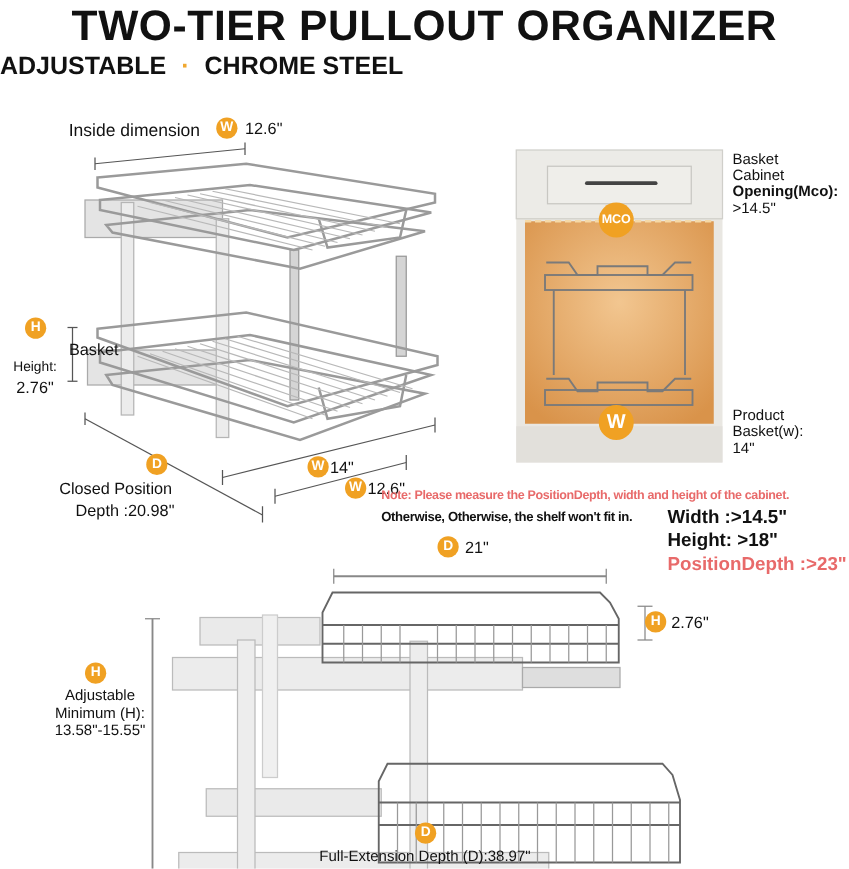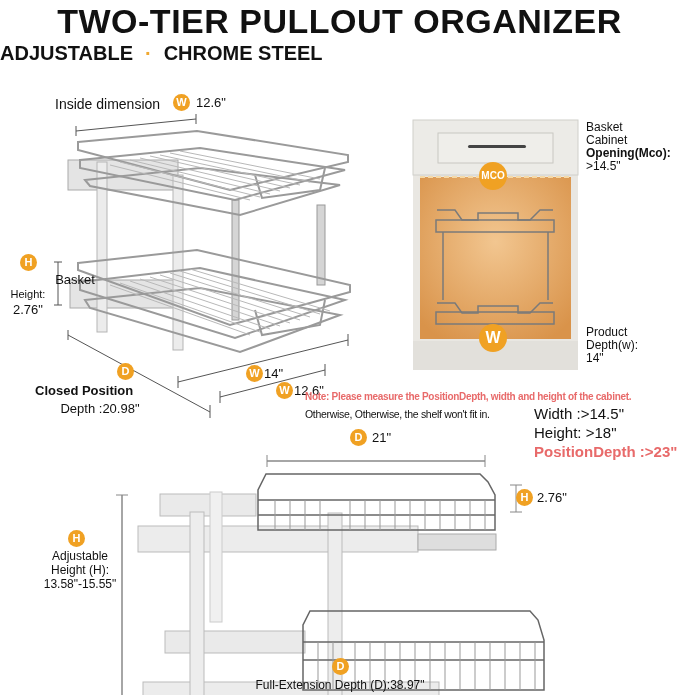--- a/index.html
+++ b/index.html
@@ -6,21 +6,21 @@
   html, body { width: 679px; height: 695px; background: #ffffff; overflow: hidden; }
   body { position: relative; font-family: "Liberation Sans", sans-serif; color: #111; }
   .abs { position: absolute; }
   .title { left: 0; top: 0; width: 679px; text-align: center; font-weight: bold; font-size: 34px; letter-spacing: 0.5px; color: #111; top: 2px; }
   .subtitle { left: 0; top: 42px; width: 679px; text-align: left; font-weight: bold; font-size: 20px; color: #111; }
   .subtitle .dot { color: #f0a830; margin: 0 12px; font-size: 20px; }
   .badge { position: absolute; border-radius: 50%; background: #f0a123; color: #fff; font-weight: bold; text-align: center; font-family: "Liberation Sans", sans-serif; }
   .b16 { width: 17px; height: 17px; line-height: 17px; font-size: 11px; }
   .label { font-size: 13px; line-height: 15px; color: #111; }
   .note-red { color: #e86a6a; font-weight: bold; font-family: "Liberation Sans", sans-serif; }
-  .note-black { color: #111; font-weight: normal; }
+  .note-black { color: #111; font-weight: bold; }
   svg { position: absolute; }
 </style>
 </head>
 <body>
 
 <div class="abs title">TWO-TIER PULLOUT ORGANIZER</div>
 <div class="abs subtitle">
   <span>ADJUSTABLE</span><span class="dot">·</span><span>CHROME STEEL</span>
 </div>
 
@@ -95,21 +95,21 @@
     <line x1="220" y1="391" x2="220" y2="403" stroke="#555"></line>
     <line x1="325" y1="364" x2="325" y2="376" stroke="#555"></line>
   </svg>
 
   <div class="badge b16" style="left:20px; top:254px;">H</div>
   <div class="abs label" style="left:2px; top:272px; width:52px; text-align:center; font-size:13px;margin-left:47px;">Basket</div>
   <div class="abs label" style="left:2px; top:287px; width:52px; text-align:center; font-size:11px;">Height:</div>
   <div class="abs label" style="left:2px; top:302px; width:52px; text-align:center; font-size:13px;">2.76"</div>
 
   <div class="badge b16" style="left:117px; top:363px;">D</div>
-  <div class="abs label" style="left:35px; top:383px; width:115px; text-align:left; font-size:13px;font-weight:bold;">Closed Position</div>
+  <div class="abs label" style="left:35px; top:383px; width:115px; text-align:center; font-size:13px;">Closed Position</div>
   <div class="abs label" style="left:35px; top:401px; width:130px; text-align:center; font-size:13px;">Depth :20.98"</div>
 
   <div class="badge b16" style="left:246px; top:365px;">W</div>
   <div class="abs label" style="left:264px; top:366px; font-size:13px;">14"</div>
   <div class="badge b16" style="left:276px; top:382px;">W</div>
   <div class="abs label" style="left:294px; top:383px; font-size:13px;">12.6"</div>
 </div>
 
 <div>
   <svg width="679" height="695" style="left:0;top:0;">
@@ -140,21 +140,21 @@
   </svg>
   <div class="badge" style="left:479px; top:162px; width:28px; height:28px; line-height:28px; font-size:10px;">MCO</div>
   <div class="badge" style="left:479px; top:324px; width:28px; height:28px; line-height:28px; font-size:16px;">W</div>
 
   <div class="abs label" style="left:586px; top:121px; font-size:12px; line-height:13px;">Basket</div>
   <div class="abs label" style="left:586px; top:134px; font-size:12px; line-height:13px;">Cabinet</div>
   <div class="abs label" style="left:586px; top:147px; font-size:12px; line-height:13px;font-weight:bold;">Opening(Mco):</div>
   <div class="abs label" style="left:586px; top:160px; font-size:12px; line-height:13px;">&gt;14.5"</div>
 
   <div class="abs label" style="left:586px; top:326px; font-size:12px; line-height:13px;">Product</div>
-  <div class="abs label" style="left:586px; top:339px; font-size:12px; line-height:13px;">Depth(w):</div>
+  <div class="abs label" style="left:586px; top:339px; font-size:12px; line-height:13px;">Basket(w):</div>
   <div class="abs label" style="left:586px; top:352px; font-size:12px; line-height:13px;">14"</div>
 </div>
 
 <div>
   <div class="abs note-red" style="left:305px; top:391px; font-size:10px; white-space:nowrap; letter-spacing:-0.3px;">Note: Please measure the PositionDepth, width and height of the cabinet.</div>
   <div class="abs note-black" style="left:305px; top:408px; font-size:10.5px; white-space:nowrap; letter-spacing:-0.3px;">Otherwise, Otherwise, the shelf won't fit in.</div>
   <div class="abs note-black" style="left:534px; top:405px; font-size:15px; white-space:nowrap;">Width :&gt;14.5"</div>
   <div class="abs note-black" style="left:534px; top:424px; font-size:15px; white-space:nowrap;">Height: &gt;18"</div>
   <div class="abs note-red" style="left:534px; top:443px; font-size:15px; white-space:nowrap;">PositionDepth :&gt;23"</div>
 </div>
@@ -233,18 +233,18 @@
   </svg>
 
   <div class="badge b16" style="left:350px; top:429px;">D</div>
   <div class="abs label" style="left:372px; top:430px; font-size:13px;">21"</div>
 
   <div class="badge b16" style="left:516px; top:489px;">H</div>
   <div class="abs label" style="left:537px; top:490px; font-size:13px;">2.76"</div>
 
   <div class="badge b16" style="left:68px; top:530px;">H</div>
   <div class="abs label" style="left:20px; top:549px; width:120px; text-align:center; font-size:12px; line-height:14px;">Adjustable</div>
-  <div class="abs label" style="left:20px; top:563px; width:120px; text-align:center; font-size:12px; line-height:14px;">Height (H):</div>
+  <div class="abs label" style="left:20px; top:563px; width:120px; text-align:center; font-size:12px; line-height:14px;">Minimum (H):</div>
   <div class="abs label" style="left:20px; top:577px; width:120px; text-align:center; font-size:12px; line-height:14px;">13.58"-15.55"</div>
 
   <div class="badge b16" style="left:332px; top:658px;">D</div>
   <div class="abs label" style="left:140px; top:678px; width:400px; text-align:center; font-size:12px;">Full-Extension Depth (D):38.97"</div>
 </div>
 
 </body></html>

